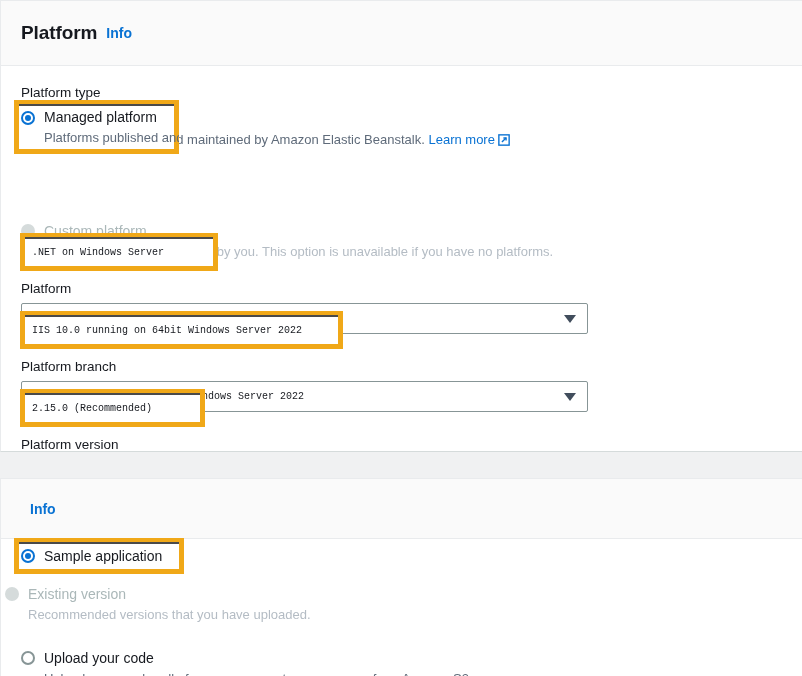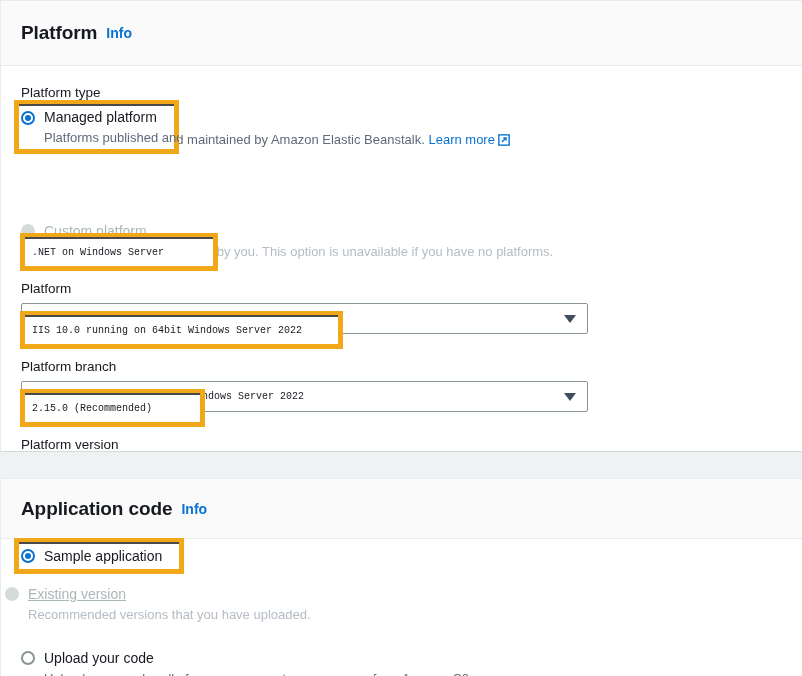--- a/index.html
+++ b/index.html
@@ -91,21 +91,21 @@
     background: #d5dbdb;
     width: 14px; height: 14px;
   }
   .radio-text { margin-left: 9px; }
   .radio-label {
     font-size: 14px;
     color: #16191f;
     line-height: 18px;
     display: block;
   }
-  .radio-label.disabled { color: #aab7b8; text-decoration: underline; }
+  .radio-label.disabled { color: #aab7b8; }
   .radio-desc {
     font-size: 13px;
     color: #5f6b7a;
     line-height: 18px;
     display: block;
     margin-top: 3px;
   }
   .radio-desc.disabled { color: #b4bcc4; }
   .learn-more {
     color: #0972d3;
@@ -242,21 +242,20 @@
       </div>
 
     </div>
   </div>
 
   <div class="gap-band"></div>
 
   <div class="card" id="card-appcode">
 
     <div class="card-header">
-      <span class="card-title">Application code</span>
       <span class="info-link">Info</span>
     </div>
 
     <div class="card-body">
 
       <div class="radio-row" style="position:absolute; left:20px; top:18px; width:400px;">
         <span class="radio-mark checked"></span>
         <span class="radio-text">
           <span class="radio-label">Sample application</span>
         </span>

